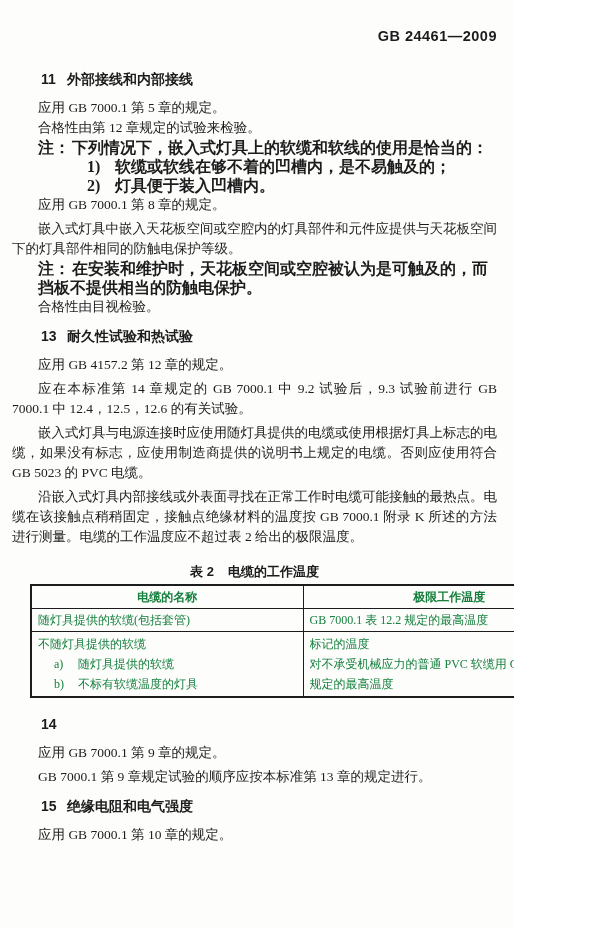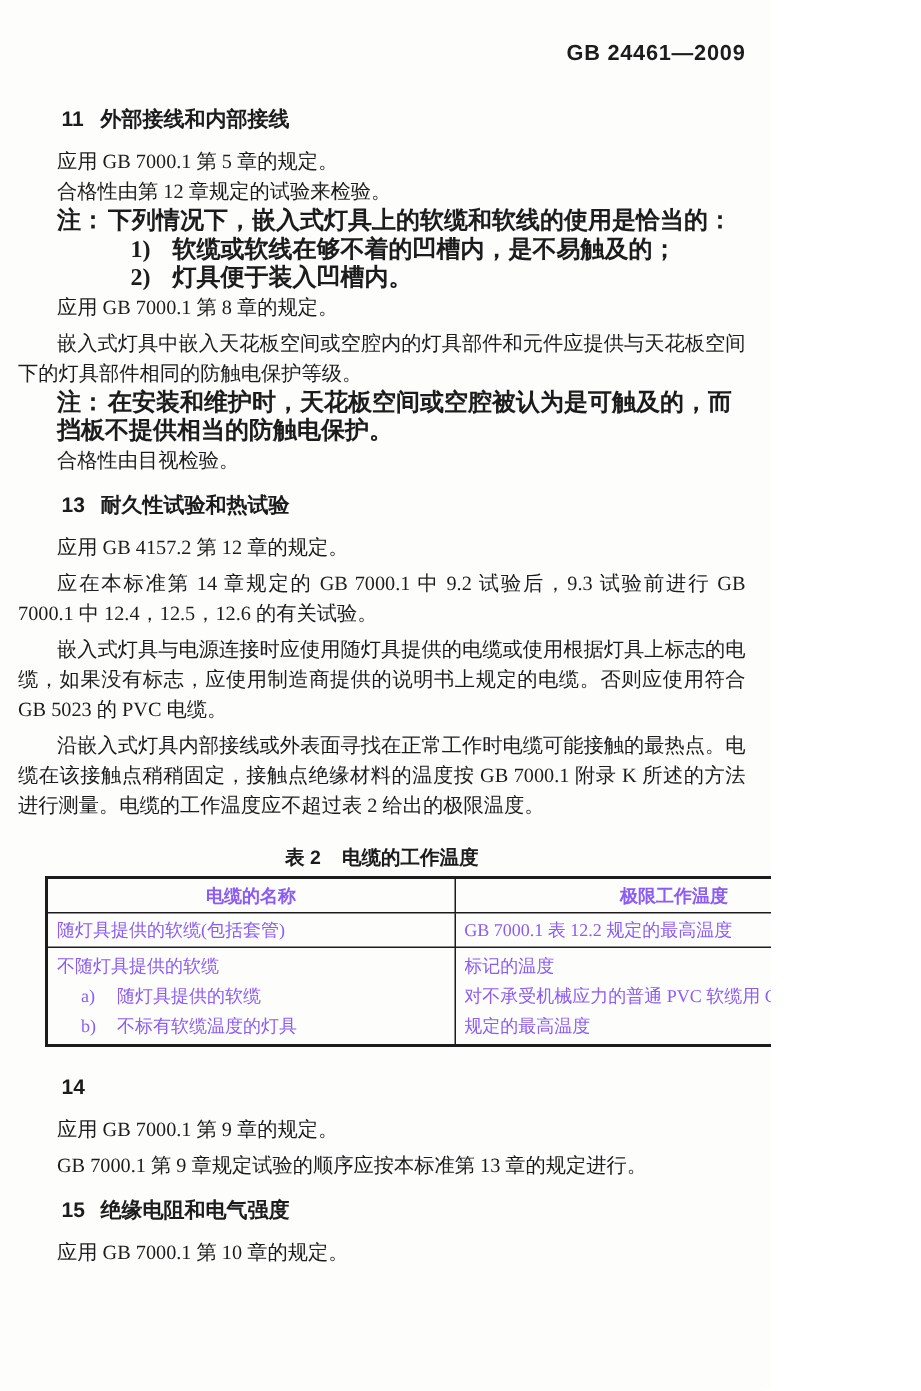--- a/index.html
+++ b/index.html
@@ -59,21 +59,21 @@
     line-height: 18px;
     margin-top: 16px;
   }
   .tbl-caption .cap-title { margin-left: 14px; }
   table.t2 {
     margin: 3px 0 0 18px;
     width: 567px;
     border-collapse: collapse;
     table-layout: fixed;
     font-size: 12px;
-    color: #8b5cf6;
+    color: #15803d;
     border: 2px solid #1c1c1c;
   }
   table.t2 col.c1 { width: 272px; }
   table.t2 th, table.t2 td {
     border: 1px solid #1c1c1c;
     padding: 2px 6px;
     vertical-align: middle;
     font-weight: normal;
   }
   table.t2 th {

